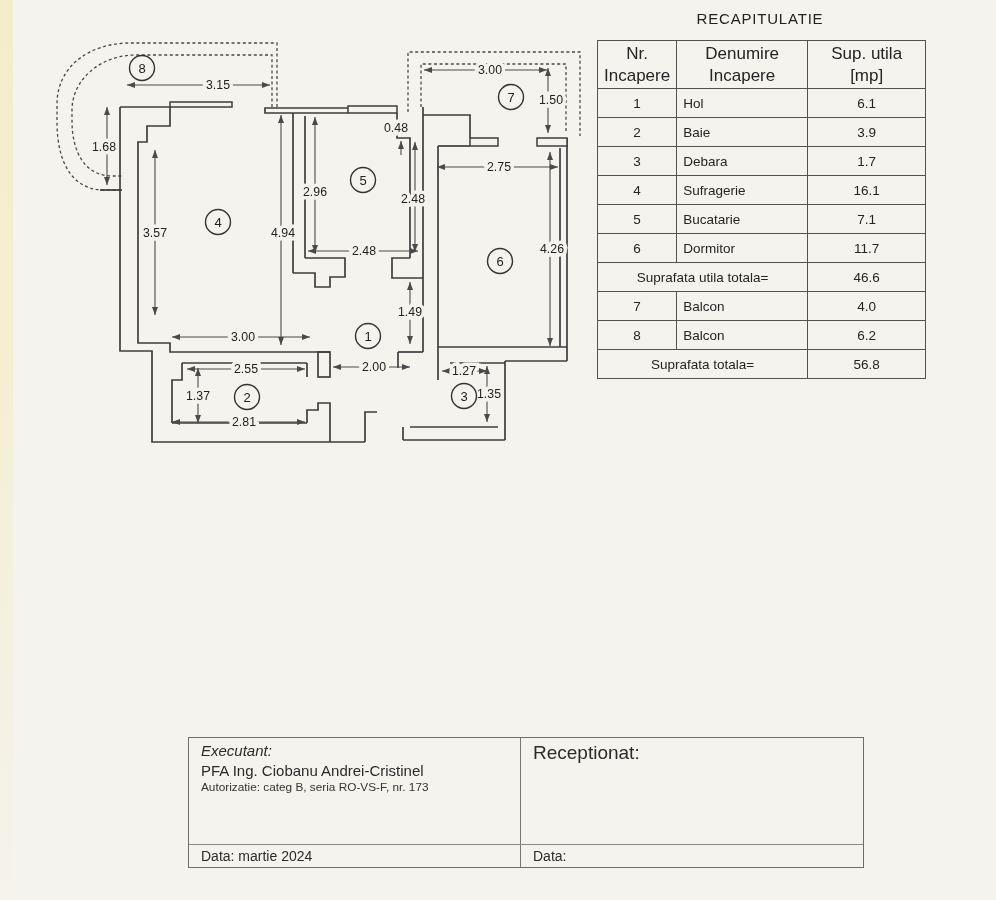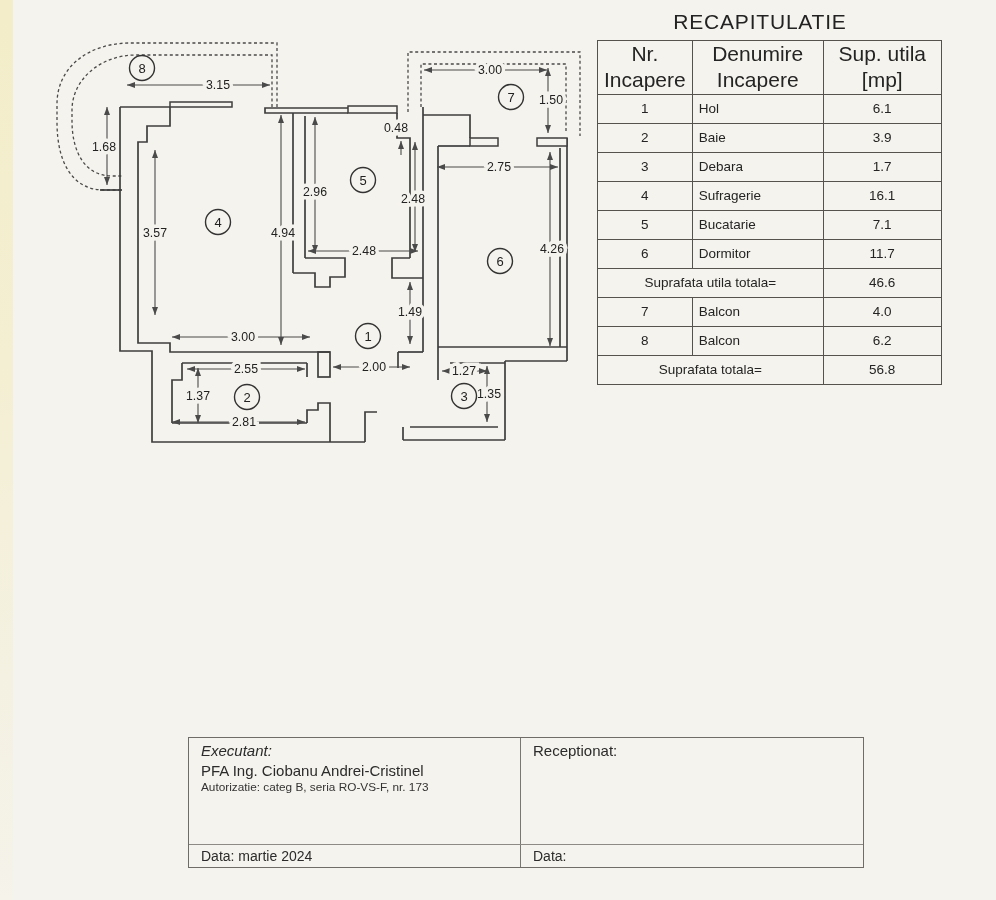--- a/index.html
+++ b/index.html
@@ -8,53 +8,53 @@
     background:#f5f3ed;
     font-family:"Liberation Sans", sans-serif;color:#2b2b2b;
   }
   .edge-strip{
     position:absolute;left:0;top:0;width:13px;height:900px;
     background:linear-gradient(180deg,#f3edc9 0%,#f4efd2 40%,#f4f1e2 75%,#f5f3ea 100%);
   }
   
   .recap-title{
     position:absolute;left:640px;top:10px;width:240px;
-    text-align:center;font-size:21px;letter-spacing:.8px;color:#222;
+    text-align:center;font-size:15px;letter-spacing:.8px;color:#222;
   }
   .recap-wrap{position:absolute;left:597px;top:40px;}
   table.recap{border-collapse:collapse;table-layout:fixed;}
   table.recap col.c1{width:79px}
   table.recap col.c2{width:131px}
   table.recap col.c3{width:118px}
   table.recap th,table.recap td{
     border:1.4px solid #55524e;padding:0 6px;color:#242424;
     background:transparent;font-weight:normal;
   }
   table.recap th{
-    height:47px;font-size:21px;line-height:1.25;white-space:pre-line;
+    height:47px;font-size:17px;line-height:1.25;white-space:pre-line;
     text-align:center;vertical-align:middle;
   }
   table.recap td{height:28px;font-size:13.5px;vertical-align:middle;}
   td.nr{text-align:center;}
   td.nm{text-align:left;padding-left:10px;}
   td.ar{text-align:center;}
   td.total{text-align:center;font-size:14px;padding-left:7px;}
   
   .footer-box{
     position:absolute;left:188px;top:737px;width:674px;height:129px;
     border:1.4px solid #6f6c68;
   }
   .fb-divider-v{position:absolute;left:331px;top:0;width:0;height:100%;border-left:1.2px solid #7a7672;}
   .fb-divider-h{position:absolute;left:0;top:106px;width:100%;height:0;border-top:1.2px solid #8d8a85;}
   .fb-cell-left{position:absolute;left:0;top:0;width:331px;height:106px;padding:4px 0 0 12px;box-sizing:border-box;}
   .fb-cell-right{position:absolute;left:332px;top:0;width:342px;height:106px;padding:4px 0 0 12px;box-sizing:border-box;}
   .fb-exec{font-size:15px;line-height:1.25;font-style:italic;}
   .fb-name{font-size:15px;line-height:1.3;}
   .fb-auth{font-size:11.8px;line-height:1.3;color:#333;}
-  .fb-recep{font-size:15px;}
+  .fb-recep{font-size:19px;}
   .fb-data-left{position:absolute;left:12px;top:110px;font-size:14px;}
   .fb-data-right{position:absolute;left:344px;top:110px;font-size:14px;}
   
   svg.plan{position:absolute;left:0;top:0;}
   .walls path,.walls rect{stroke:#3e3e3e;stroke-width:1.7;fill:none;}
   .walls rect.win{fill:#f5f3ed;stroke-width:1.5;}
   .dashes path{stroke:#4a4a4a;stroke-width:1.3;fill:none;stroke-dasharray:3 2.6;}
   .dimline{stroke:#4a4a4a;stroke-width:1.1;}
   .dimarrow{fill:#4a4a4a;}
   .dimtext{

